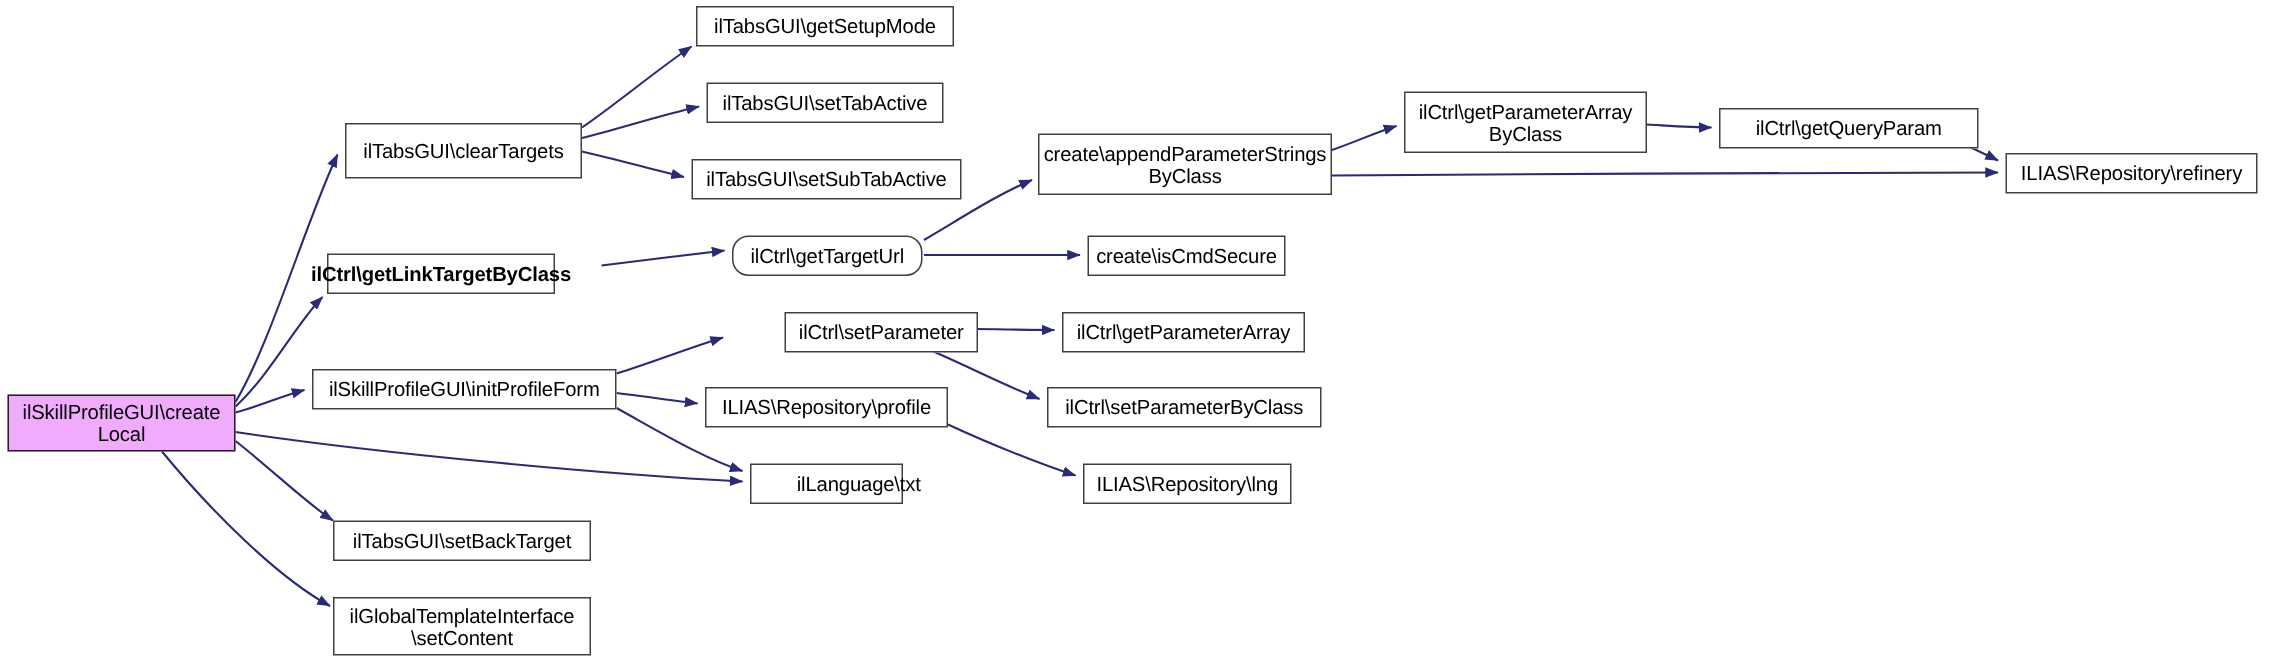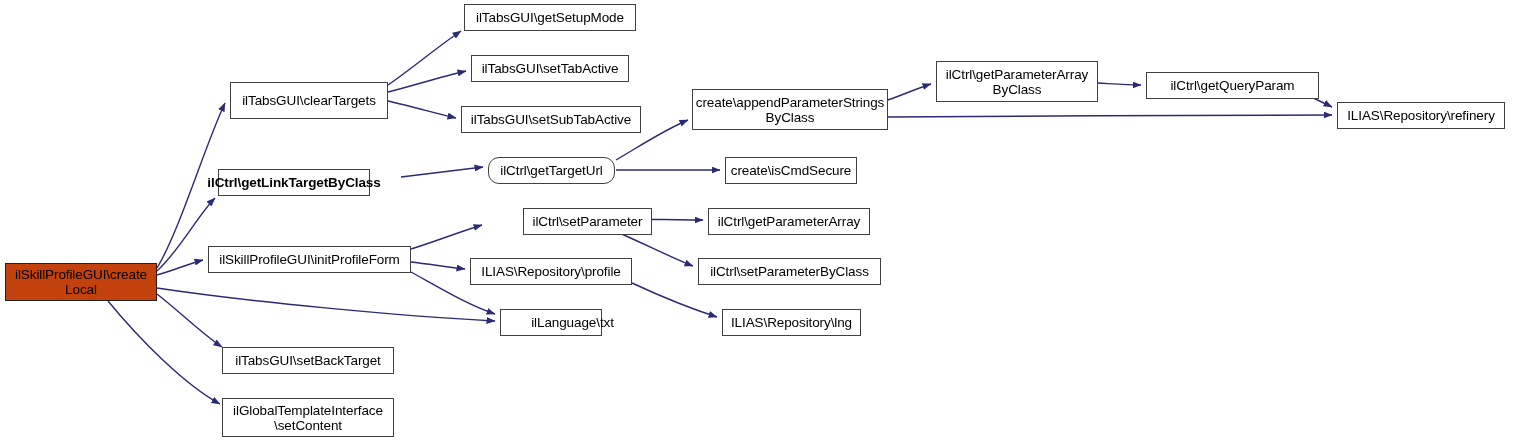--- a/index.html
+++ b/index.html
@@ -30,21 +30,21 @@
     justify-content:center;
     text-align:center;
     font-size:13.5px;
     line-height:15px;
     letter-spacing:-0.1px;
     white-space:pre-line;
     padding:0 5px;
     z-index:2;
   }
   .node.root{
-    background:#c2410c;
+    background:#f0abfc;
     border-color:#202020;
   }
 </style>
 </head>
 <body>
 
 <div id="canvas">
   <svg id="edge-layer" width="1513" height="445" viewBox="0 0 1513 445" xmlns="http://www.w3.org/2000/svg">
     <defs>
       <marker id="arrowhead" markerWidth="9" markerHeight="7" refX="8.5" refY="3.5" orient="auto" markerUnits="userSpaceOnUse">

